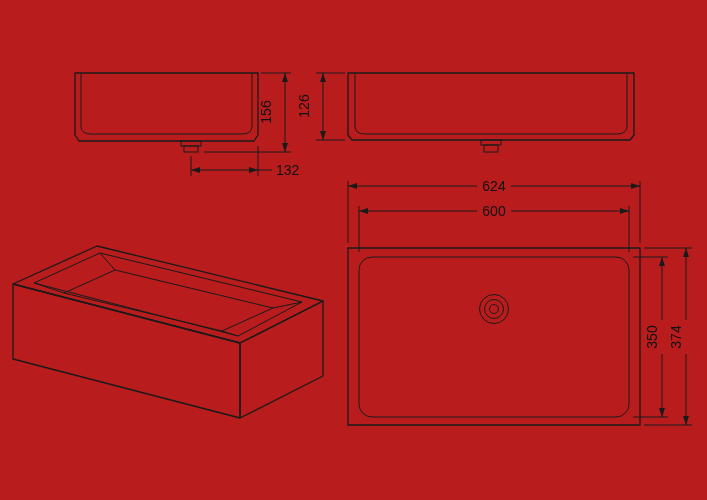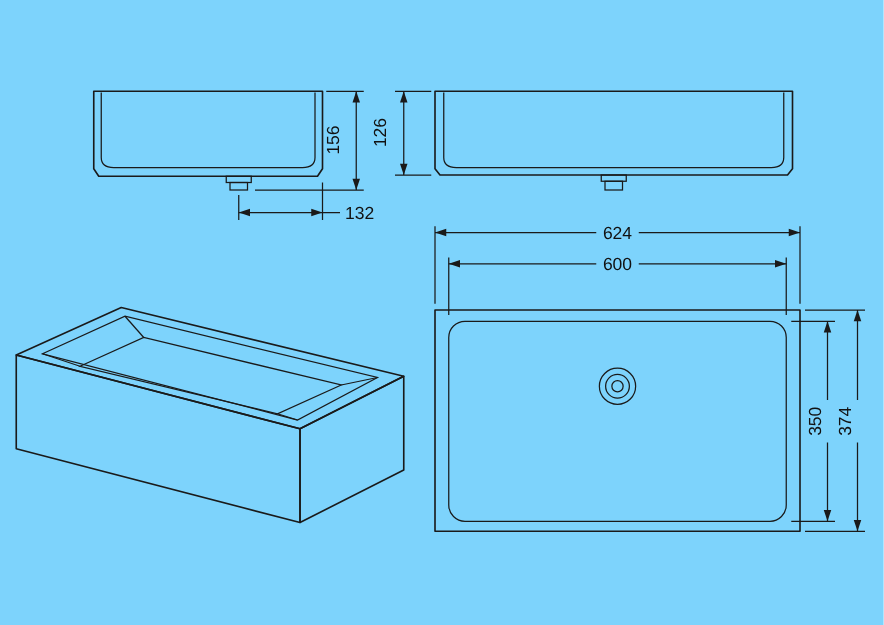--- a/index.html
+++ b/index.html
@@ -1,18 +1,18 @@
 <!DOCTYPE html>
 <html><head>
 <meta charset="utf-8">
 <style>
   html, body { margin: 0; padding: 0; background: #ffffff; }
   .canvas {
     width: 707px; height: 500px;
-    background: #7dd3fc;
+    background: #b91c1c;
     position: relative;
     overflow: hidden;
   }
   svg { display: block; }
   svg text {
     font: 14px "Liberation Sans", "DejaVu Sans", sans-serif;
     fill: #111111;
   }
   .obj { stroke: #1a1a1a; stroke-width: 1.3; fill: none; stroke-linejoin: round; }
   .thin { stroke: #1a1a1a; stroke-width: 1; fill: none; }

